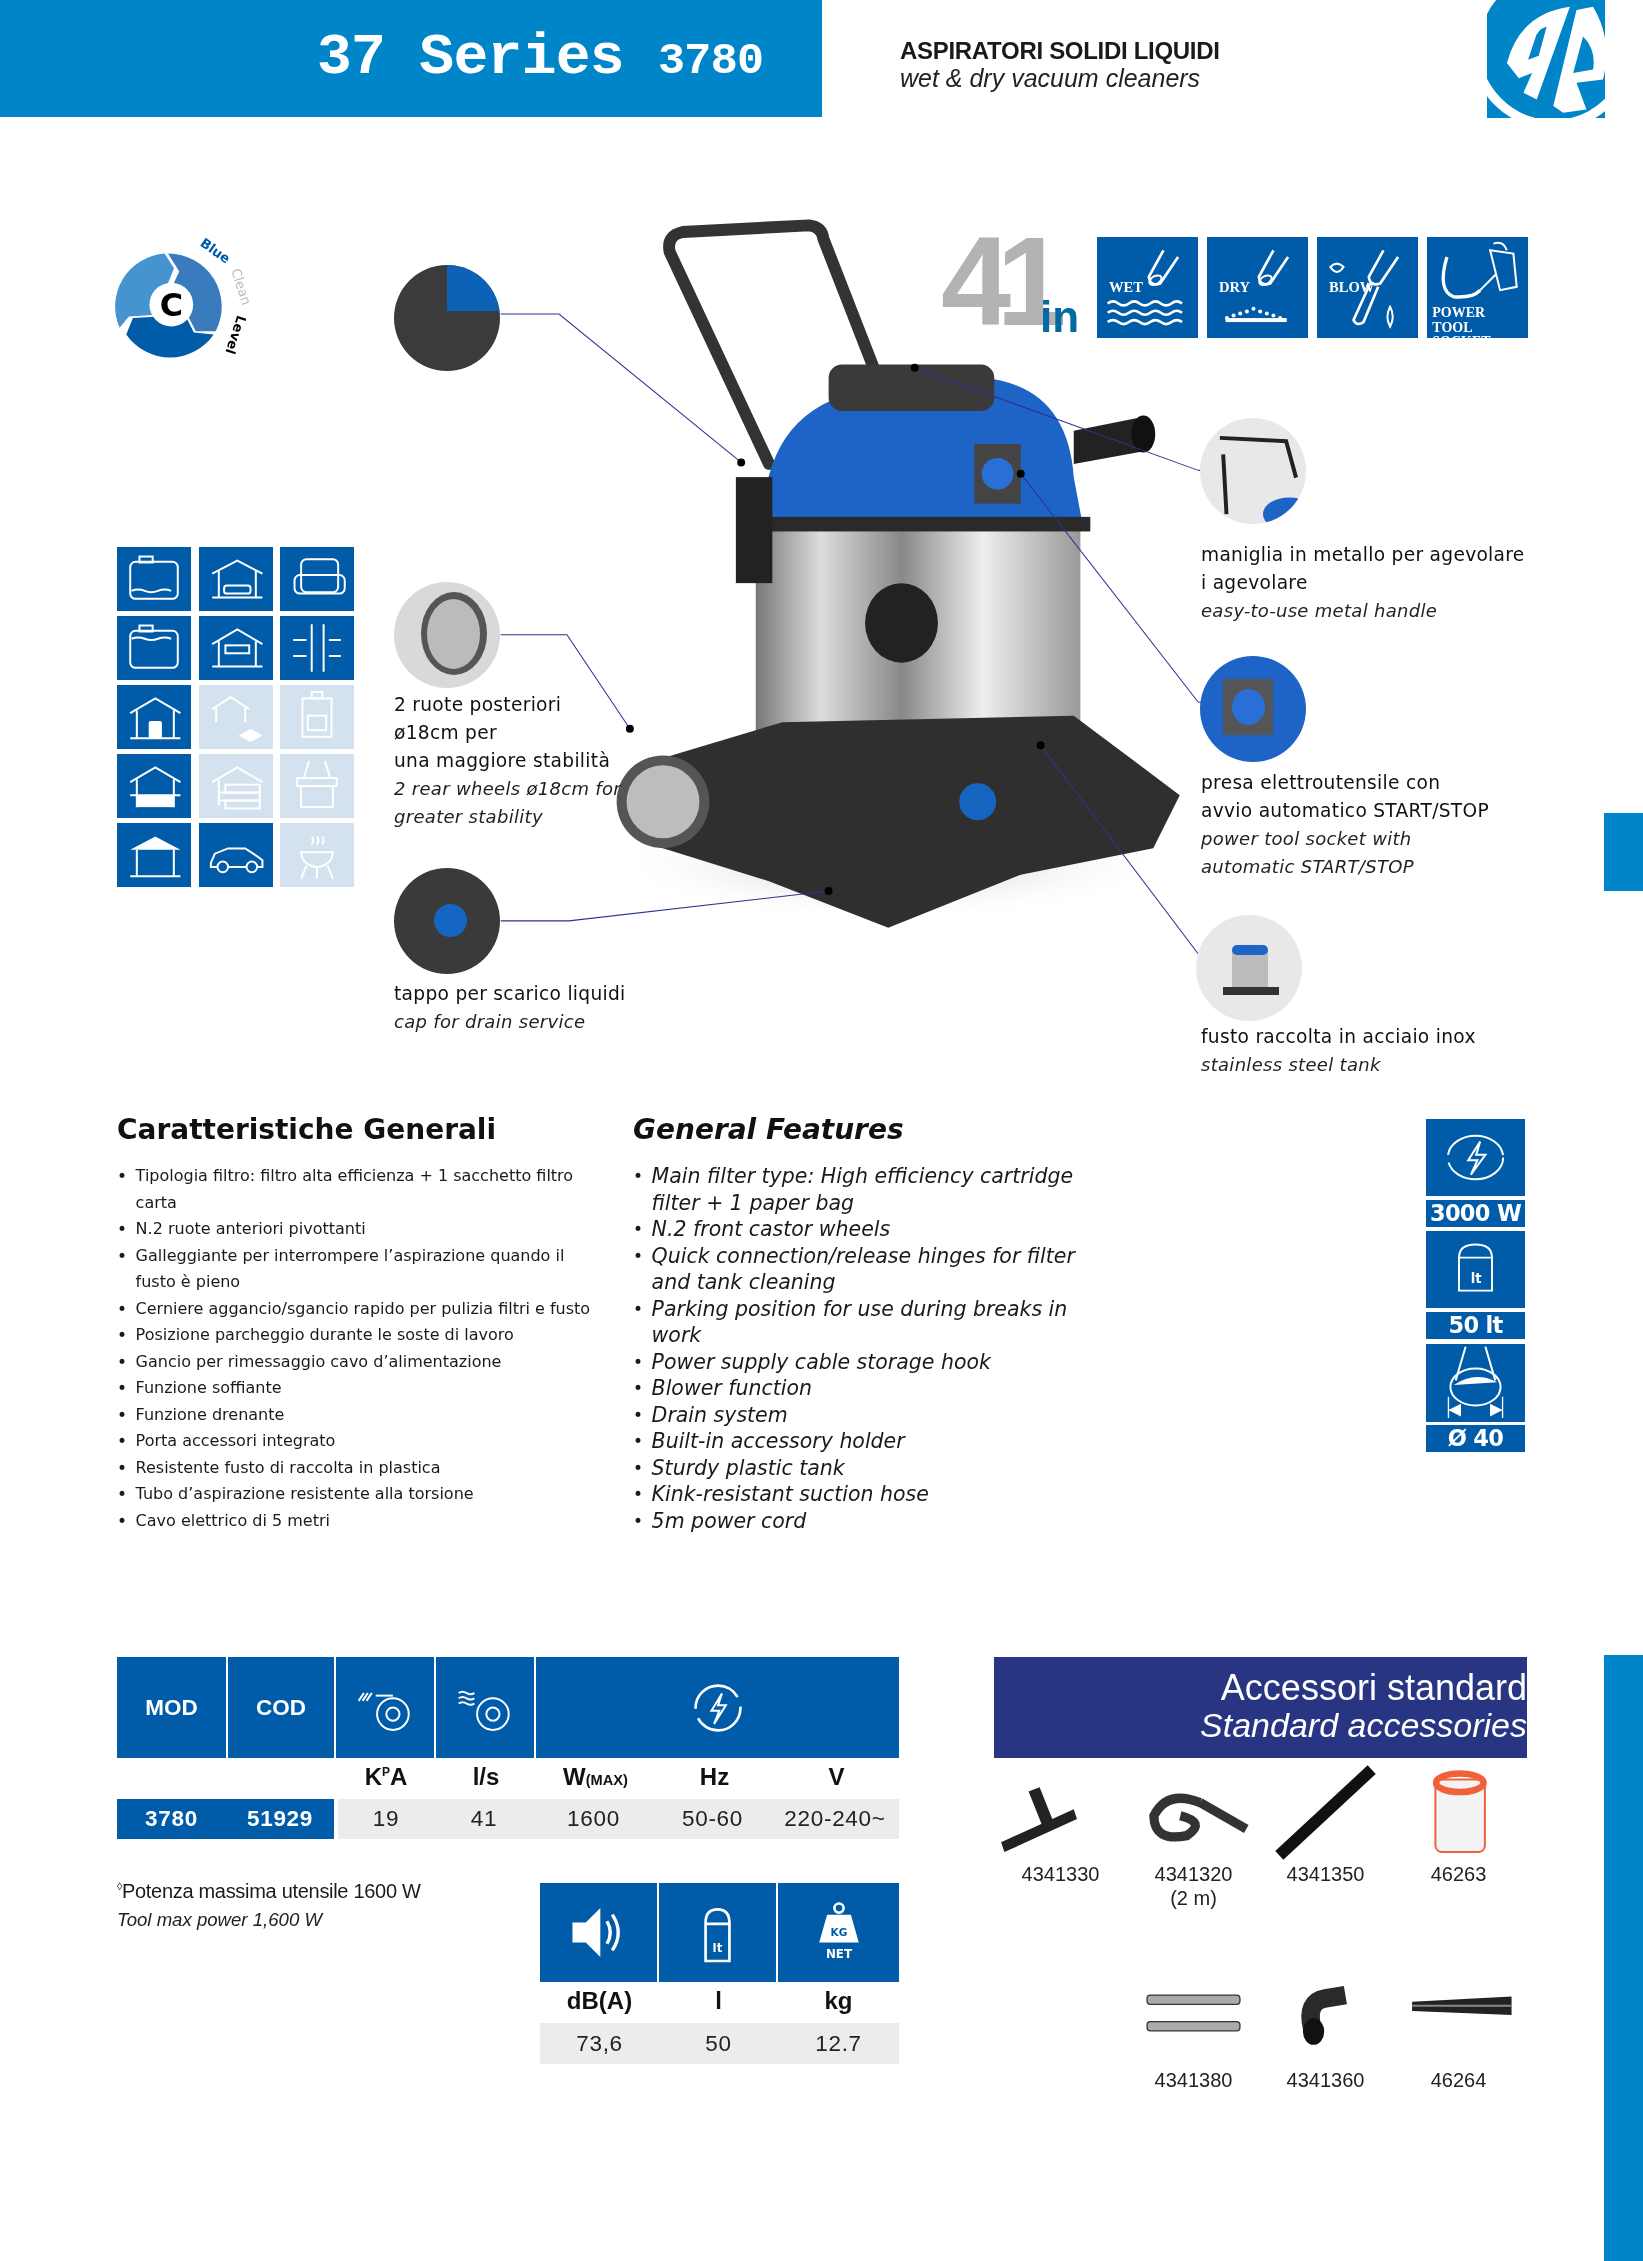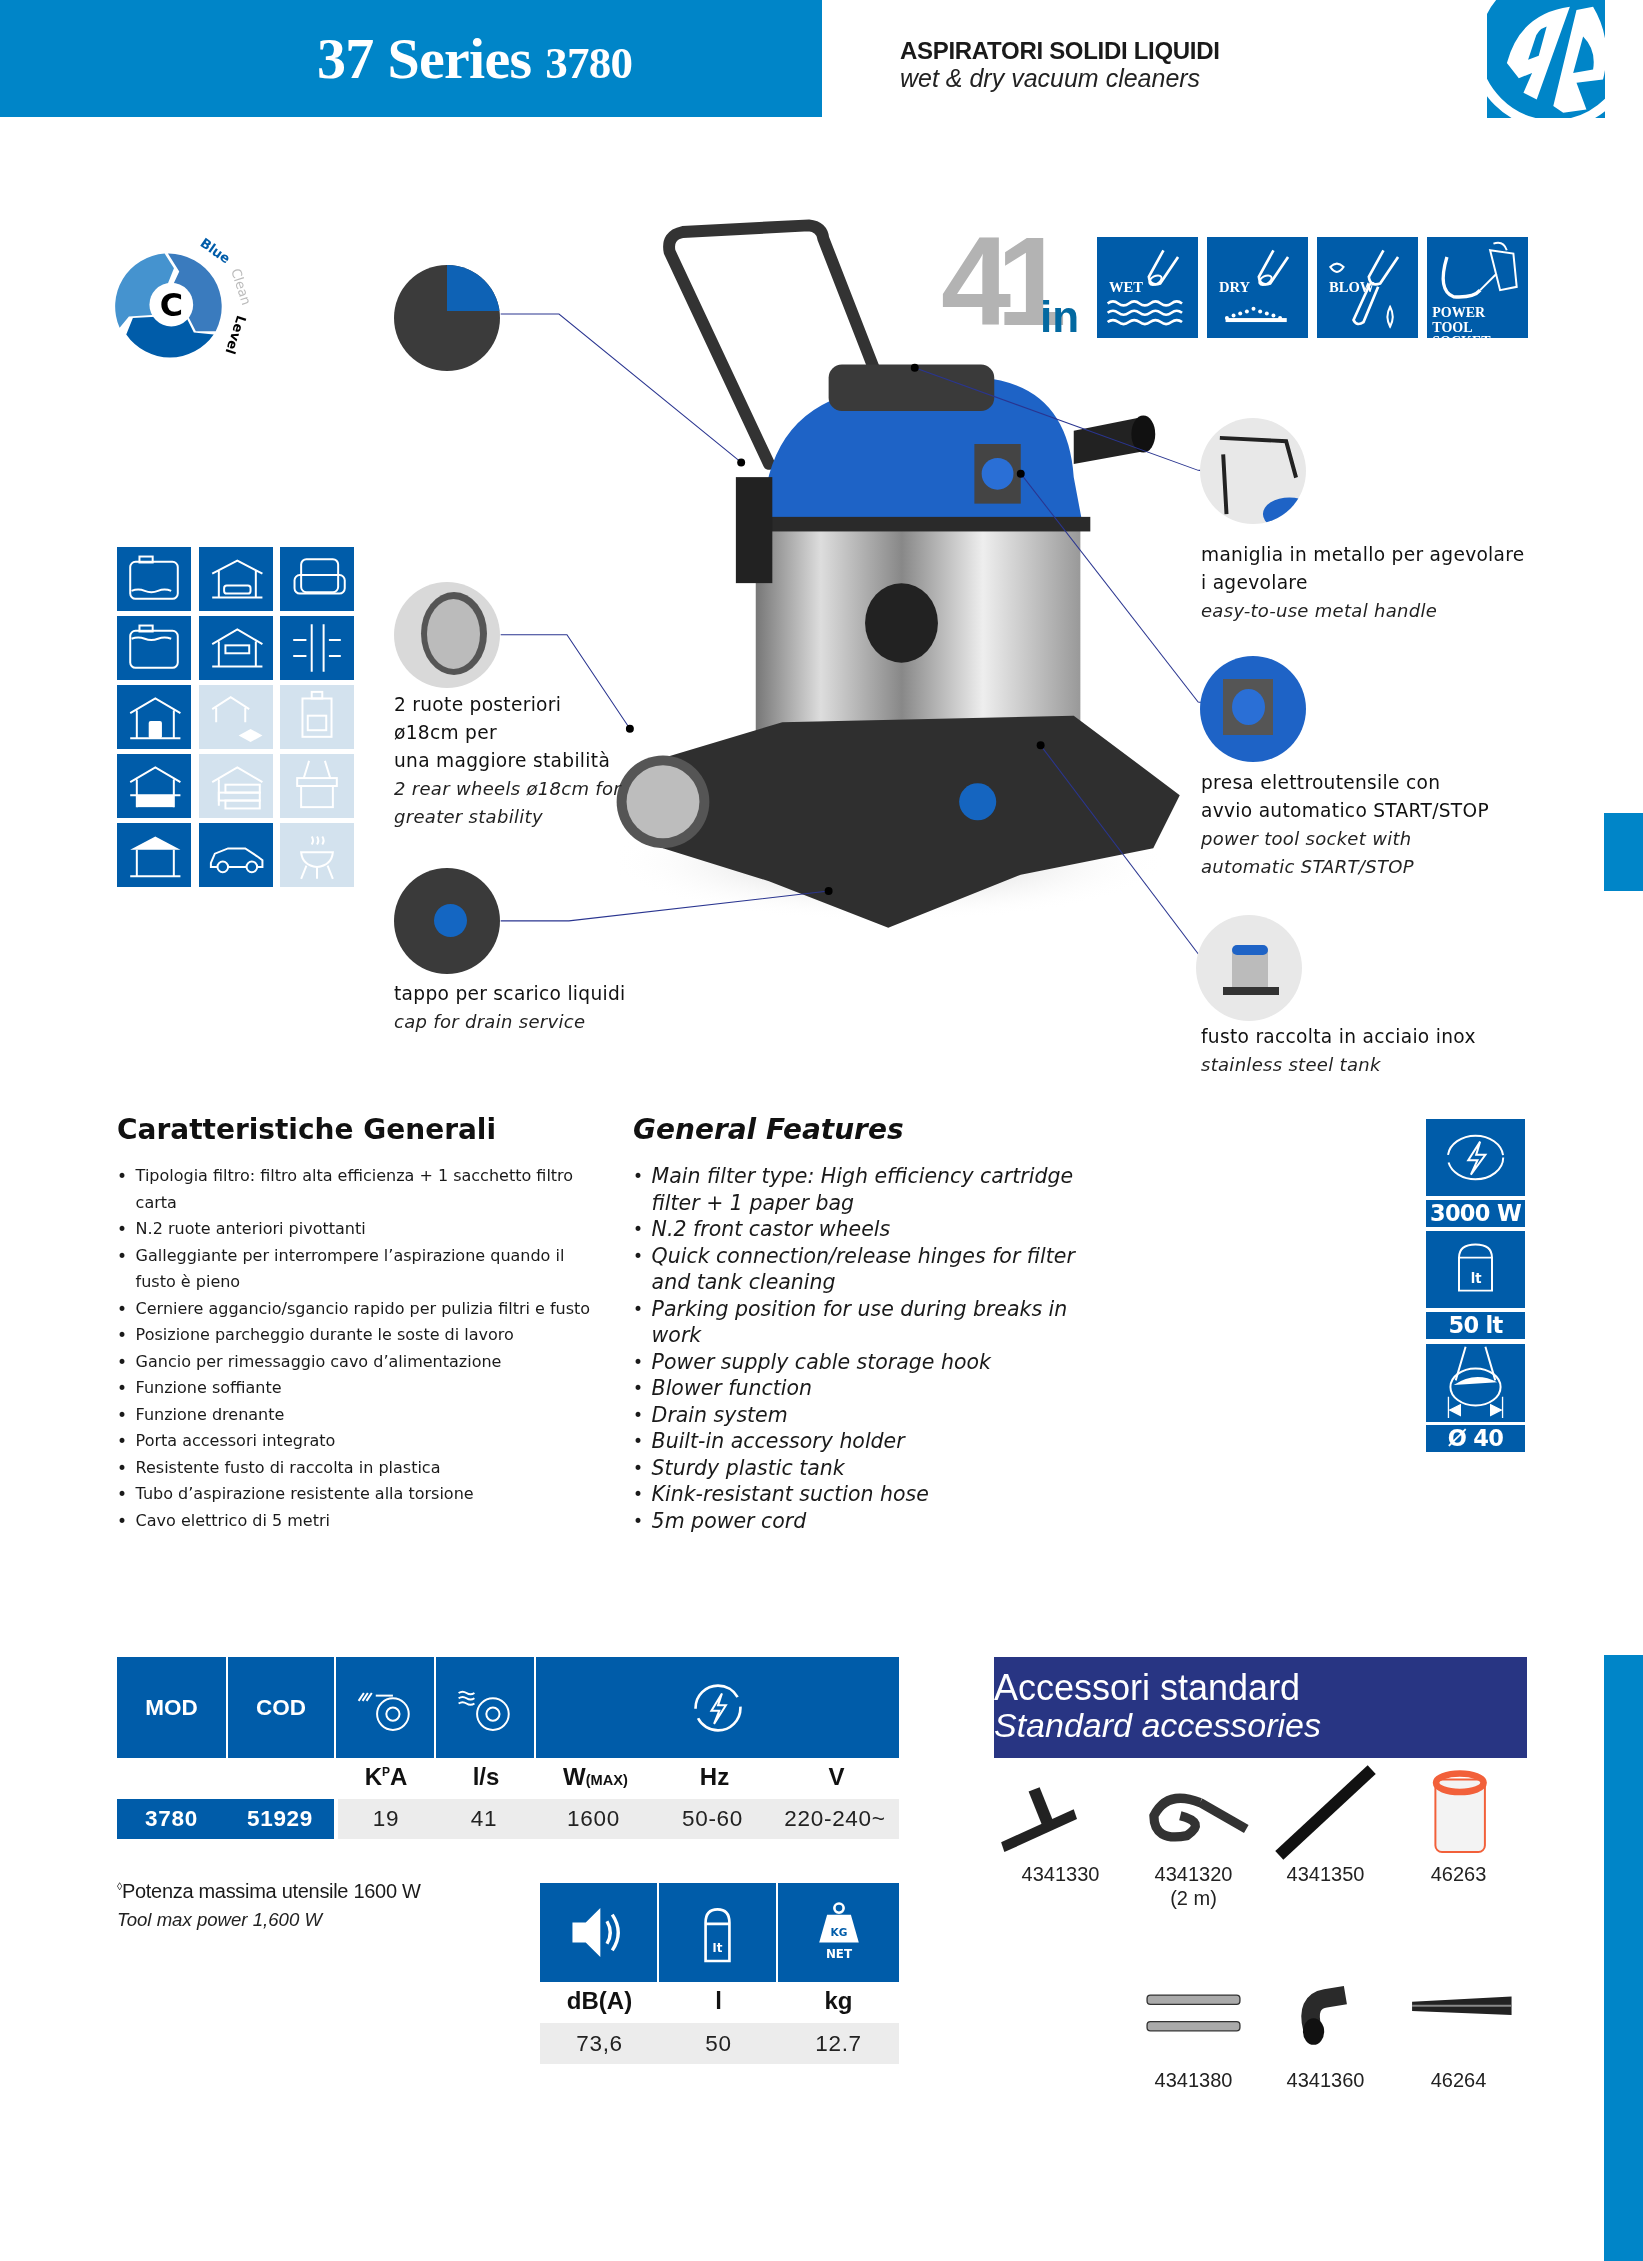--- a/index.html
+++ b/index.html
@@ -1,21 +1,21 @@
 <!DOCTYPE html>
 <html style="font-size:10.6px"><head>
 <meta charset="utf-8">
 <style>
   *{box-sizing:border-box;margin:0;padding:0}
   html,body{width:1644px;height:2261px;background:#fff;font-family:"DejaVu Sans","Liberation Sans",sans-serif;color:#1a1a1a;overflow:hidden}
   .page{position:relative;width:1644px;height:2261px}
   .abs{position:absolute}
   
   .hdr-band{left:0;top:0;width:822px;height:117px;background:#0085C8}
-  .hdr-title{left:317px;top:25px;color:#fff;font-family:Liberation Serif, serif;font-weight:bold;font-size:58px;letter-spacing:-0.7px;white-space:nowrap}
+  .hdr-title{left:317px;top:25px;color:#fff;font-family:Liberation Mono, monospace;font-weight:bold;font-size:58px;letter-spacing:-0.7px;white-space:nowrap}
   .hdr-title .model{font-size:45px}
   .hdr-sub1{left:900px;top:37px;font-family:"Liberation Sans",sans-serif;font-size:24px;font-weight:bold;letter-spacing:-0.3px}
   .hdr-sub2{left:900px;top:64px;font-family:"Liberation Sans",sans-serif;font-size:25px;font-style:italic;color:#222}
   .logo{left:1487px;top:0;width:118px;height:118px;background:#0085C8;overflow:hidden}
   
   .bcl{left:113px;top:225px;width:159px;height:146px}
   
   .four{left:941px;top:229px;font-family:"Liberation Sans",sans-serif;font-weight:bold;font-size:126px;color:#b3b3b3;letter-spacing:-14.6px;line-height:106px;height:113px}
   .func{top:237px;width:101px;height:101px;background:#005CA9;color:#fff}
   .func .lbl{position:absolute;left:12px;top:42px;font-family:Liberation Serif, serif;font-size:14.6px;font-weight:bold}
@@ -38,21 +38,21 @@
   .flist.it{font-style:italic;font-size:20.5px}
   
   .sbox{left:1426px;width:99px;background:#005CA9}
   .sval{left:1426px;width:99px;height:26.5px;background:#005CA9;color:#fff;font-family:"DejaVu Sans",sans-serif;font-weight:bold;font-size:22.5px;text-align:center;line-height:26.5px;letter-spacing:-0.7px}
   
   .th-blue{background:#005CA9;color:#fff;font-family:"Liberation Sans",sans-serif;font-weight:bold;font-size:22.5px;display:flex;align-items:center;justify-content:center;border-right:2px solid #fff}
   .unit{font-family:"Liberation Sans",sans-serif;font-weight:bold;font-size:24px;text-align:center;color:#111}
   .cell{font-family:"Liberation Sans",sans-serif;font-size:22.5px;text-align:center;color:#222;letter-spacing:0.7px}
   .grey{background:#ececec}
   
-  .acc-hdr{left:994px;top:1657px;width:533px;height:101px;background:#283583;color:#fff;text-align:left}
+  .acc-hdr{left:994px;top:1657px;width:533px;height:101px;background:#283583;color:#fff;text-align:right}
   .acc-item{position:absolute;width:133px;text-align:center}
   .acc-code{font-family:"Liberation Sans",sans-serif;font-size:20px;color:#222;line-height:24px}
   .foot1{left:117px;top:1880px;font-family:"Liberation Sans",sans-serif;font-size:20px;letter-spacing:-0.3px}
   .foot2{left:117px;top:1909px;font-family:"Liberation Sans",sans-serif;font-size:18.6px;font-style:italic;color:#222}
   svg{display:block}
 </style>
 </head>
 <body>
 
 <div class="page">

